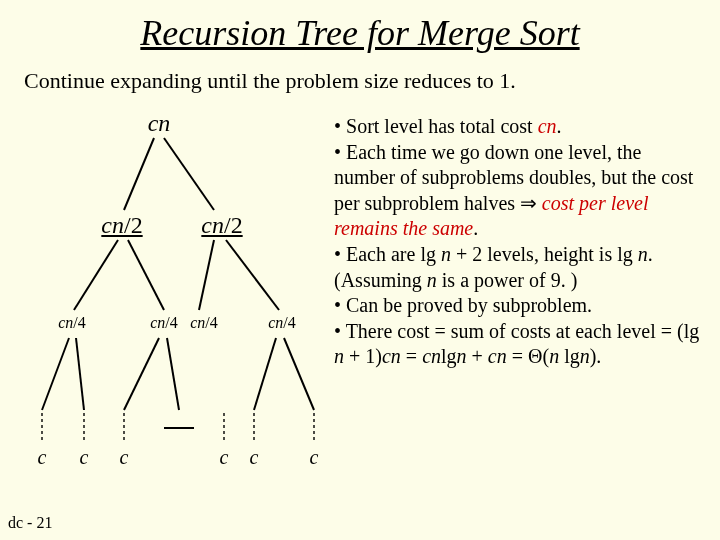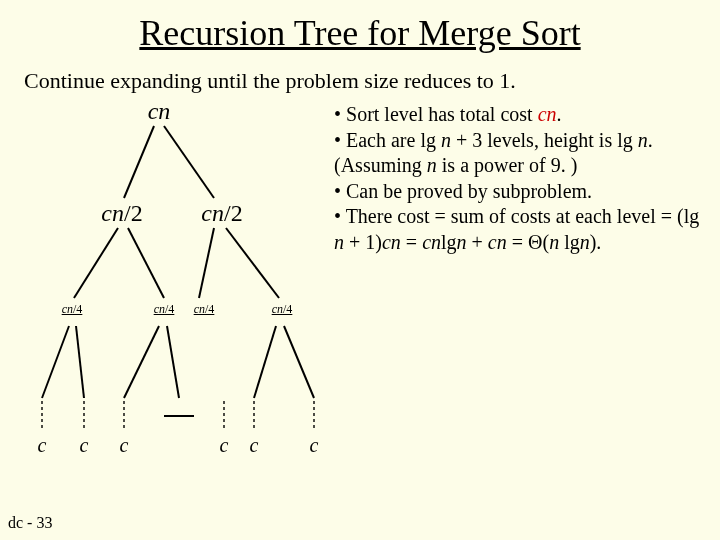--- a/index.html
+++ b/index.html
@@ -11,24 +11,25 @@
     font-family: "Times New Roman", Times, serif;
     color: #000;
     position: relative;
     overflow: hidden;
   }
   .title {
     font-size: 36px;
     text-align: center;
     text-decoration: underline;
     padding-top: 12px;
+    font-style: italic;
   }
   .subtitle {
     font-size: 22px;
-    margin: 14px 0 4px 24px;
+    margin: 14px 0 16px 24px;
   }
   .content {
     display: flex;
     padding: 0 18px 0 24px;
   }
   .tree-area {
     position: relative;
     width: 310px;
     height: 380px;
     flex-shrink: 0;
@@ -44,22 +45,22 @@
     left: 0;
   }
   .tnode {
     position: absolute;
     font-family: "Times New Roman", Times, serif;
     text-align: center;
     transform: translateX(-50%);
     white-space: nowrap;
   }
   .n0 { font-size: 24px; font-style: italic; }
-  .n1 { font-size: 24px; }
-  .n2 { font-size: 12px; text-decoration: underline; }
+  .n1 { font-size: 24px; text-decoration: underline; }
+  .n2 { font-size: 16px; }
   .n3 { font-size: 20px; font-style: italic; }
   .red { color: #cc0000; }
   .footer {
     position: absolute;
     left: 8px;
     bottom: 8px;
     font-size: 16px;
   }
   em.i { font-style: italic; }
 </style>
@@ -122,23 +123,26 @@
     <div class="tnode n3" style="left:200px; top:336px;">c</div>
     <div class="tnode n3" style="left:230px; top:336px;">c</div>
     <div class="tnode n3" style="left:290px; top:336px;">c</div>
   </div>
 
   <div class="bullet-area">
     <div>
       <span>• Sort level has total cost </span><em class="i red">cn</em><span>.</span>
     </div>
     <div>
-      <span>• Each are lg </span><em class="i">n</em><span> + 3 levels, height is lg </span><em class="i">n</em><span>. (Assuming </span><em class="i">n</em><span> is a power of 9. )</span>
+      <span>• Each time we go down one level, the number of subproblems doubles, but the cost per subproblem halves </span><span>⇒</span><em class="i red"> cost per level remains the same</em><span>.</span>
+    </div>
+    <div>
+      <span>• Each are lg </span><em class="i">n</em><span> + 2 levels, height is lg </span><em class="i">n</em><span>. (Assuming </span><em class="i">n</em><span> is a power of 9. )</span>
     </div>
     <div>• Can be proved by subproblem.</div>
     <div>
       <span>• There cost = sum of costs at each level = (lg </span><em class="i">n</em><span> + 1)</span><em class="i">cn</em><span> = </span><em class="i">cn</em><span>lg</span><em class="i">n</em><span> + </span><em class="i">cn</em><span> = Θ(</span><em class="i">n</em><span> lg</span><em class="i">n</em><span>).</span>
     </div>
   </div>
 
 </div>
 
-<div class="footer">dc - 33</div>
+<div class="footer">dc - 21</div>
 
 </body></html>

